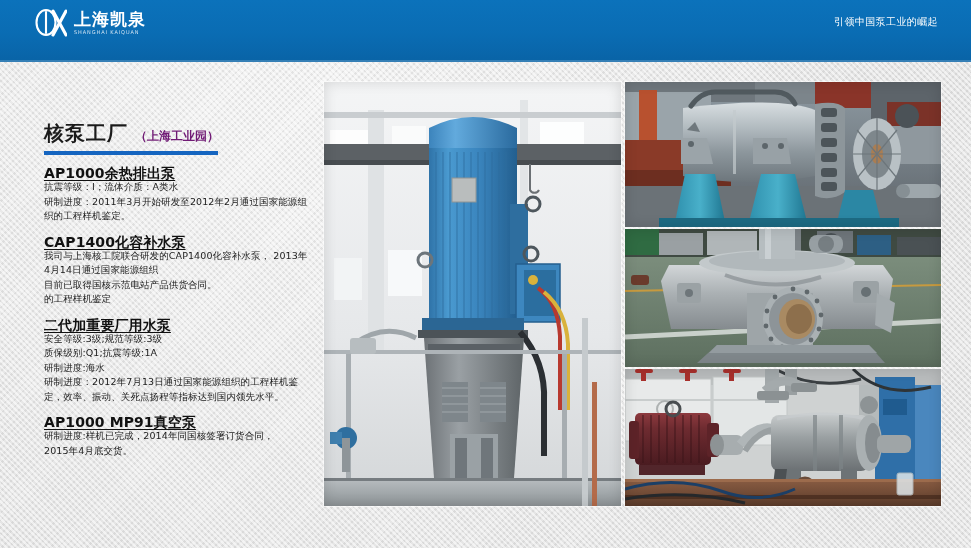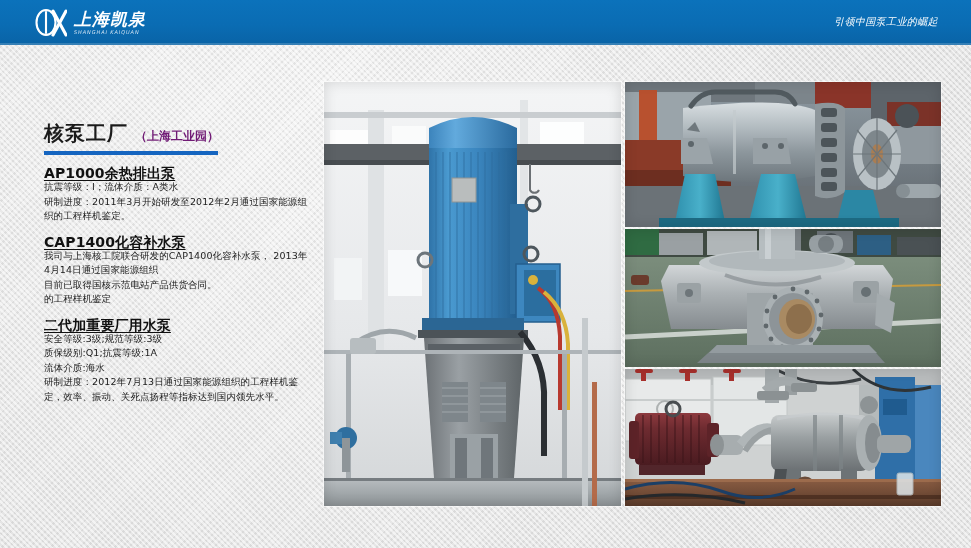--- a/index.html
+++ b/index.html
@@ -25,25 +25,24 @@
       repeating-linear-gradient(45deg, rgba(255,255,255,.55) 0 2px, rgba(0,0,0,0) 2px 4px),
       repeating-linear-gradient(-45deg, rgba(160,160,160,.18) 0 2px, rgba(0,0,0,0) 2px 5px),
       radial-gradient(circle at 30% 20%, #f2f2f2 0%, #e3e3e3 70%);
   }
 
   
   #header-bar {
     position: absolute;
     top: 0; left: 0;
     width: 971px;
-    height: 45px;
+    height: 62px;
     background: #0a6cb3;
     background-image: linear-gradient(to bottom, #0b72bb 0%, #0a6cb3 55%, #0963a6 100%);
     overflow: hidden;
-    font-style: italic;
   }
   #header-bar::after {
     content: "";
     position: absolute;
     left: 0; right: 0; bottom: 0;
     height: 2px;
     background: rgba(255,255,255,.18);
   }
 
   .logo-wrap {
@@ -213,25 +212,30 @@
     <div class="section-line">我司与上海核工院联合研发的CAP1400化容补水泵， 2013年</div>
     <div class="section-line">4月14日通过国家能源组织</div>
     <div class="section-line">目前已取得国核示范电站产品供货合同。</div>
     <div class="section-line">的工程样机鉴定</div>
   </div>
 
   <div class="section">
     <div class="section-heading">二代加重要厂用水泵</div>
     <div class="section-line">安全等级:3级;规范等级:3级</div>
     <div class="section-line">质保级别:Q1;抗震等级:1A</div>
-    <div class="section-line">流体介质:海水</div>
+    <div class="section-line">研制进度:海水</div>
     <div class="section-line">研制进度：2012年7月13日通过国家能源组织的工程样机鉴</div>
     <div class="section-line">定，效率、振动、关死点扬程等指标达到国内领先水平。</div>
   </div>
 
+  <div class="section">
+    <div class="section-heading">AP1000 MP91真空泵</div>
+    <div class="section-line">研制进度:样机已完成，2014年同国核签署订货合同，</div>
+    <div class="section-line">2015年4月底交货。</div>
+  </div>
 
 </div>
 
 <div id="photo-area">
 
   <div class="photo" id="photo-main">
     <svg viewBox="0 0 297 424" preserveAspectRatio="xMidYMid slice">
       <defs>
         <linearGradient id="wallG" x1="0" y1="0" x2="0" y2="1">
           <stop offset="0%" stop-color="#f4f5f6"></stop>

